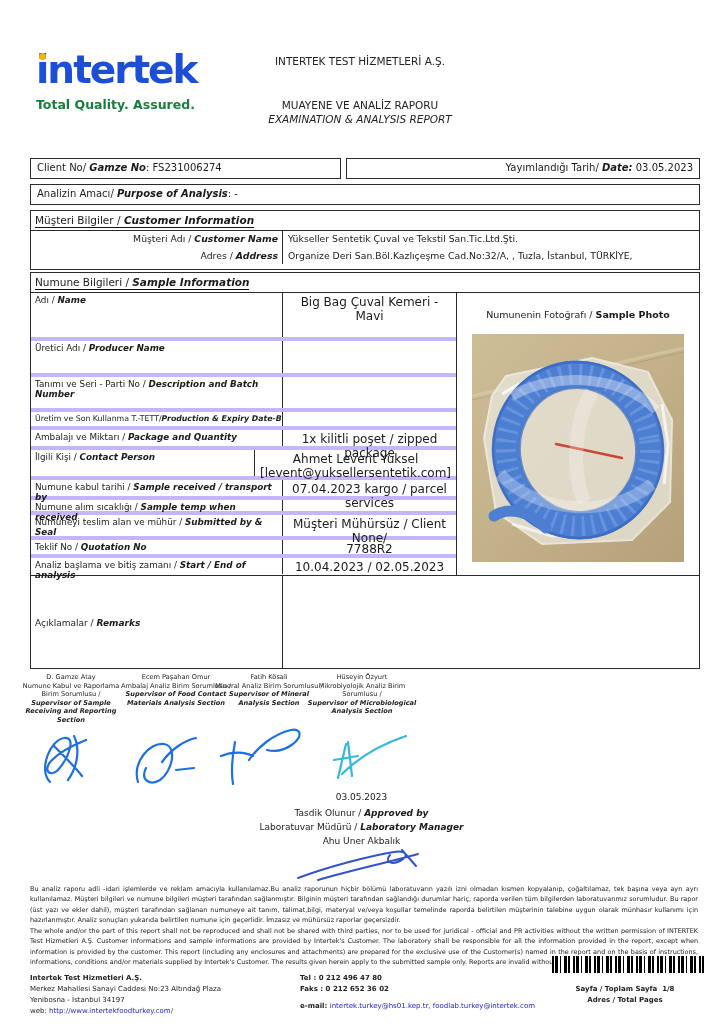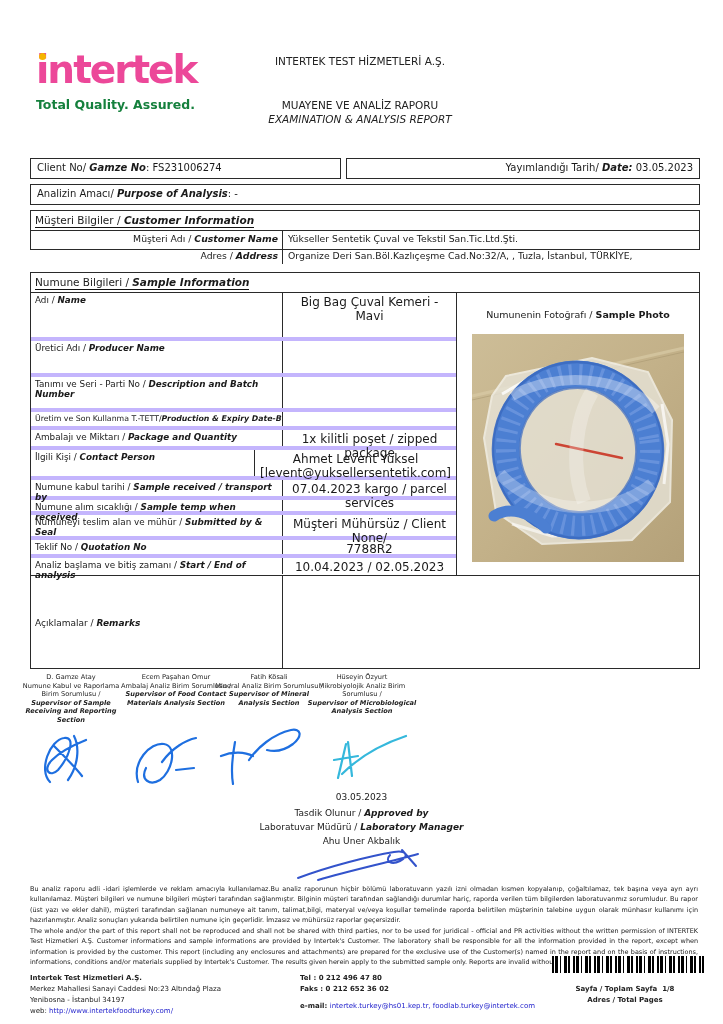--- a/index.html
+++ b/index.html
@@ -2,21 +2,21 @@
 <html><head>
 <meta charset="utf-8">
 <style>
   html,body{margin:0;padding:0;background:#ffffff;}
   .page{position:relative;width:723px;height:1024px;background:#fff;
         font-family:"DejaVu Sans","Liberation Sans",sans-serif;color:#1a1a1a;overflow:hidden;}
   .abs{position:absolute;}
   .bi{font-weight:bold;font-style:italic;}
   .bx{border:1.3px solid #2a2a2a;box-sizing:border-box;}
   
-  .logo-word{font-size:39px;font-weight:bold;letter-spacing:-2px;color:#ec4899;line-height:1;}
+  .logo-word{font-size:39px;font-weight:bold;letter-spacing:-2px;color:#1d4ed8;line-height:1;}
   .logo-dot{position:absolute;width:7px;height:7px;border-radius:50%;background:#f5b400;}
   .logo-tagline{font-size:12.5px;font-weight:bold;color:#15803d;}
   
   .hdr-center{text-align:center;font-size:10.5px;color:#222;}
   
   .cellpad{padding:3px 6px;font-size:10px;}
   
   .sec-hd{height:20px;border-bottom:1px solid #2a2a2a;padding:3px 4px 0 4px;box-sizing:border-box;font-size:10.5px;}
   .sec-title{border-bottom:1.6px solid #111;padding-bottom:1px;}
   .crow{display:flex;font-size:9.3px;}
@@ -73,21 +73,21 @@
     <span>Client No/ </span><b class="bi">Gamze No</b><span>: FS231006274</span>
   </div>
   <div class="abs bx cellpad" style="left:346px;top:158px;width:354px;height:21px;text-align:right;">
     <span>Yayımlandığı Tarih/ </span><b class="bi">Date:</b><span> 03.05.2023</span>
   </div>
 
   <div class="abs bx cellpad" style="left:30px;top:184px;width:670px;height:21px;">
     <span>Analizin Amacı/ </span><b class="bi">Purpose of Analysis</b><span>: -</span>
   </div>
 
-  <div class="abs bx" style="left:30px;top:210px;width:670px;height:40px;">
+  <div class="abs bx" style="left:30px;top:210px;width:670px;height:60px;">
     <div class="sec-hd">
       <span class="sec-title"><span>Müşteri Bilgiler / </span><b class="bi">Customer Information</b></span>
     </div>
     <div class="crow" style="height:17px;">
       <div class="clabel"><span>Müşteri Adı / </span><b class="bi">Customer Name</b></div>
       <div class="cvalue">Yükseller Sentetik Çuval ve Tekstil San.Tic.Ltd.Şti.</div>
     </div>
     <div class="crow" style="height:16px;">
       <div class="clabel"><span>Adres / </span><b class="bi">Address</b></div>
       <div class="cvalue">Organize Deri San.Böl.Kazlıçeşme Cad.No:32/A, , Tuzla, İstanbul, TÜRKİYE,</div>

